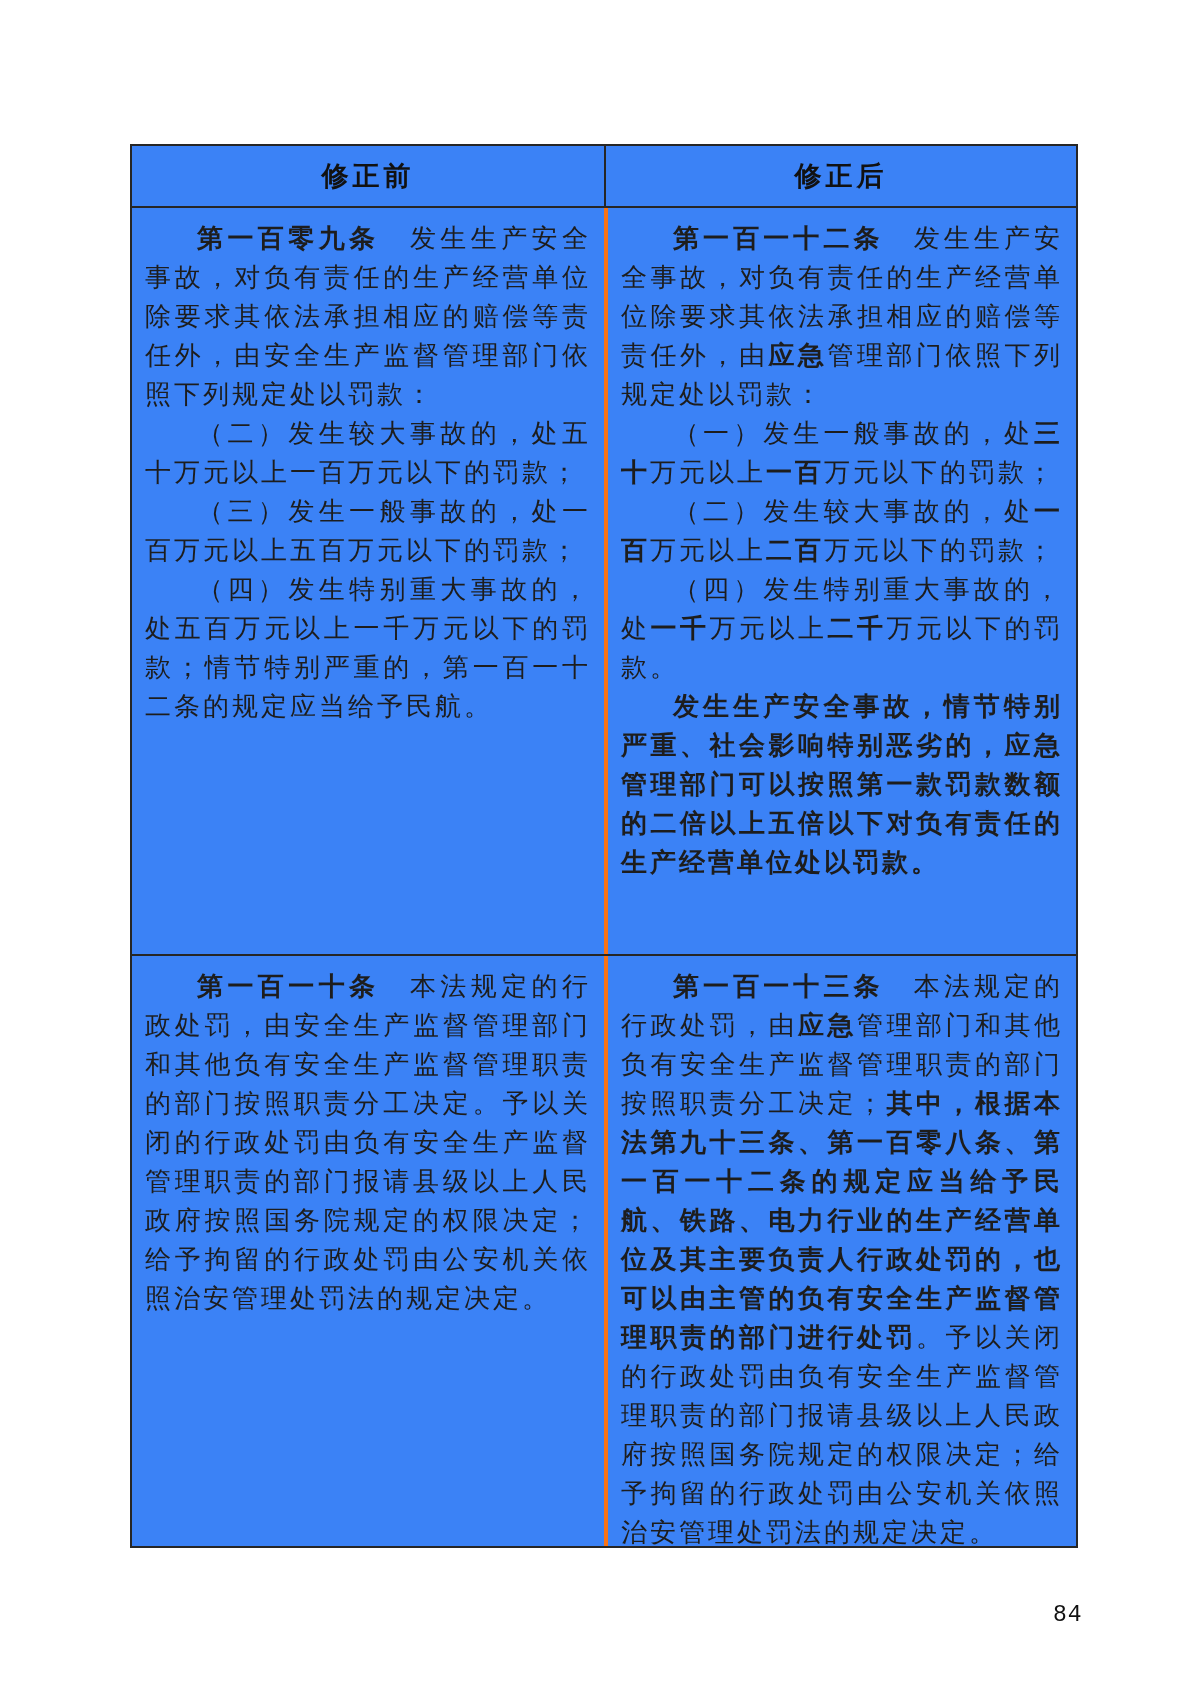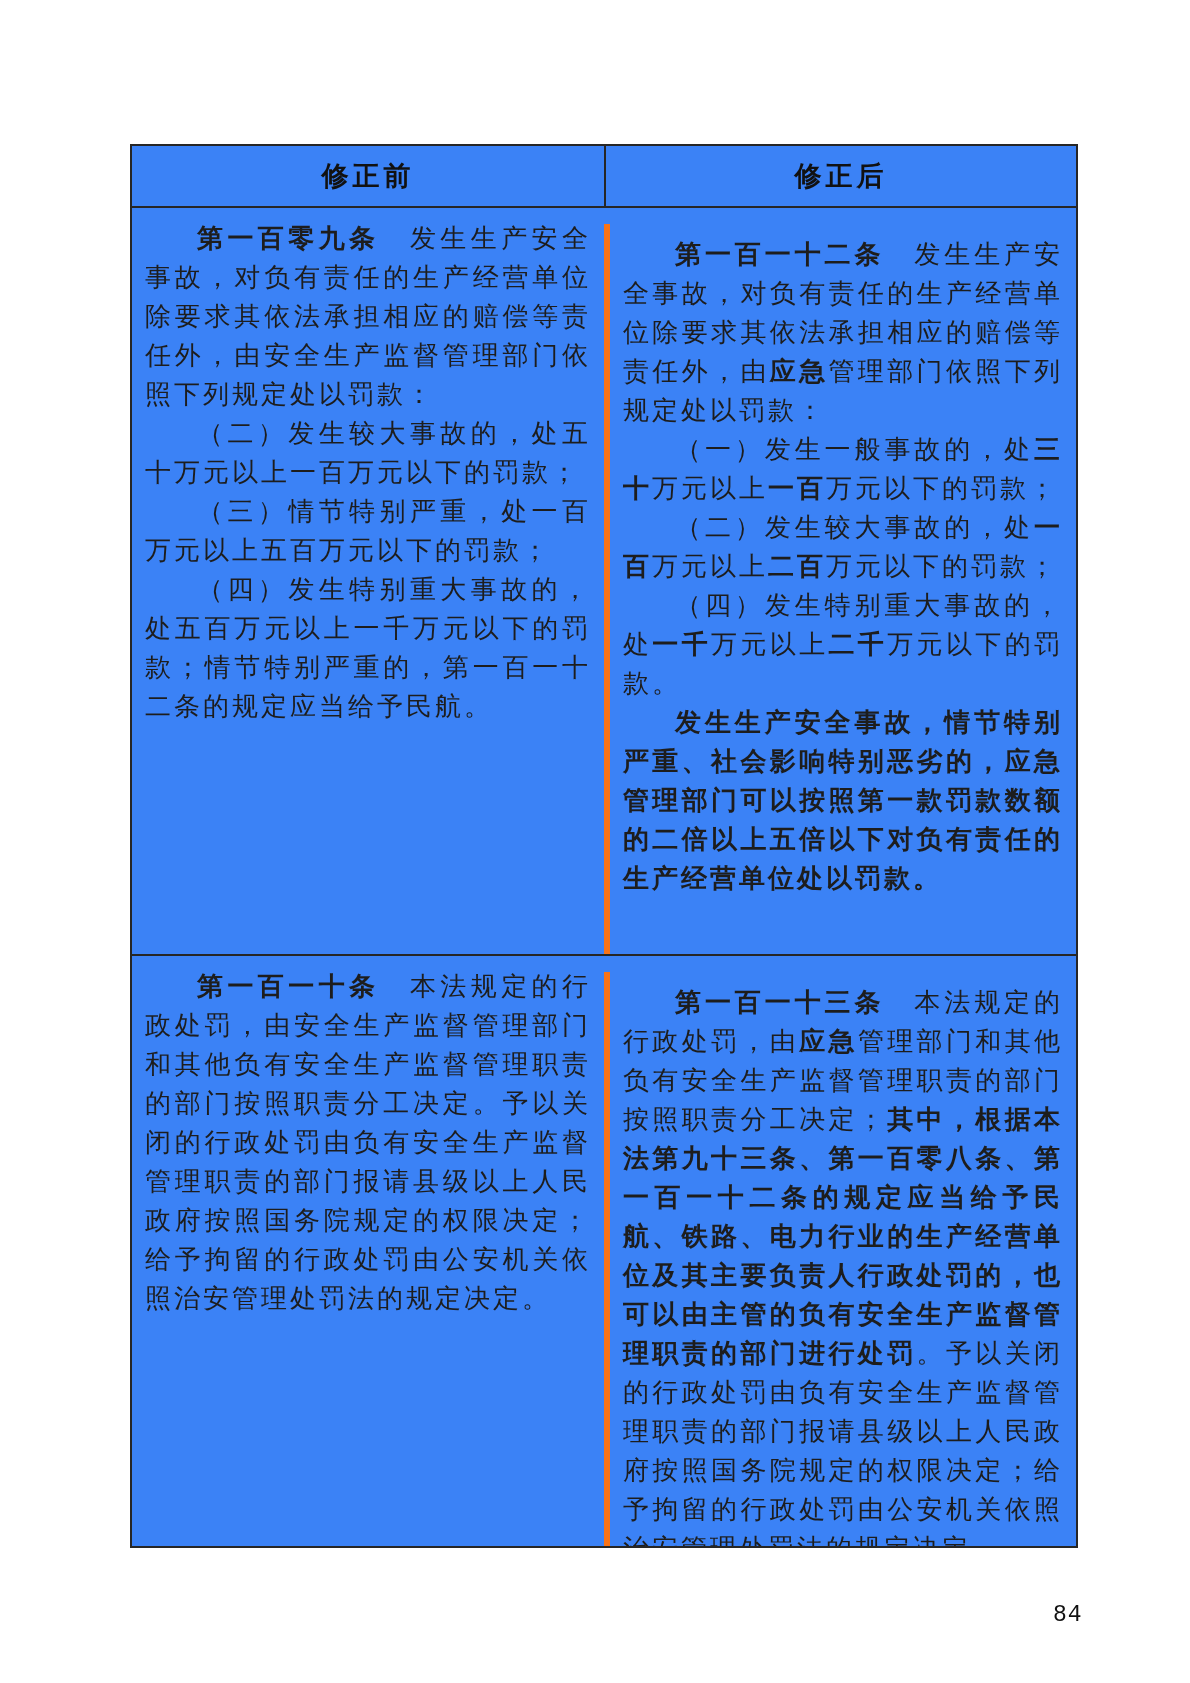--- a/index.html
+++ b/index.html
@@ -53,22 +53,21 @@
   }
   .trow.row-0 { height: 746px; }
   .trow.row-1 { height: 590px; }
   .cell {
     width: 50%;
     box-sizing: border-box;
     padding: 11px 13px 0 13px;
     overflow: hidden;
   }
   .cell + .cell {
-    border-left: 6px solid #f97316;
-    margin-top: 16px;
+    border-left: 4px solid #f97316;
   }
   p.para {
     margin: 0;
     text-indent: 2em;
     text-align: justify;
     text-justify: inter-character;
     font-size: 26px;
     line-height: 38px;
     letter-spacing: 3px;
     color: #1d1d1d;
@@ -97,21 +96,21 @@
   <div class="doc-table">
     <div class="header-row">
       <div class="header-cell">修正前</div>
       <div class="header-cell">修正后</div>
     </div>
     <div>
         <div class="trow row-0">
           <div class="cell">
             <p class="para"><span class="seg bold">第一百零九条</span><span class="seg">　发生生产安全事故，对负有责任的生产经营单位除要求其依法承担相应的赔偿等责任外，由安全生产监督管理部门依照下列规定处以罚款：</span></p>
             <p class="para"><span class="seg">（二）发生较大事故的，处五十万元以上一百万元以下的罚款；</span></p>
-            <p class="para"><span class="seg">（三）情节特别严重，处一百万元以上五百万元以下的罚款；</span></p>
+            <p class="para"><span class="seg">（三）发生一般事故的，处一百万元以上五百万元以下的罚款；</span></p>
             <p class="para"><span class="seg">（四）发生特别重大事故的，处五百万元以上一千万元以下的罚款；情节特别严重的，第一百一十二条的规定应当给予民航。</span></p>
           </div>
           <div class="cell">
             <p class="para"><span class="seg bold">第一百一十二条</span><span class="seg">　发生生产安全事故，对负有责任的生产经营单位除要求其依法承担相应的赔偿等责任外，由</span><span class="seg bold">应急</span><span class="seg">管理部门依照下列规定处以罚款：</span></p>
             <p class="para"><span class="seg">（一）发生一般事故的，处</span><span class="seg bold">三十</span><span class="seg">万元以上</span><span class="seg bold">一百</span><span class="seg">万元以下的罚款；</span></p>
             <p class="para"><span class="seg">（二）发生较大事故的，处</span><span class="seg bold">一百</span><span class="seg">万元以上</span><span class="seg bold">二百</span><span class="seg">万元以下的罚款；</span></p>
             <p class="para"><span class="seg">（四）发生特别重大事故的，处</span><span class="seg bold">一千</span><span class="seg">万元以上</span><span class="seg bold">二千</span><span class="seg">万元以下的罚款。</span></p>
             <p class="para"><span class="seg bold">发生生产安全事故，情节特别严重、社会影响特别恶劣的，应急管理部门可以按照第一款罚款数额的二倍以上五倍以下对负有责任的生产经营单位处以罚款。</span></p>
           </div>
         </div>

